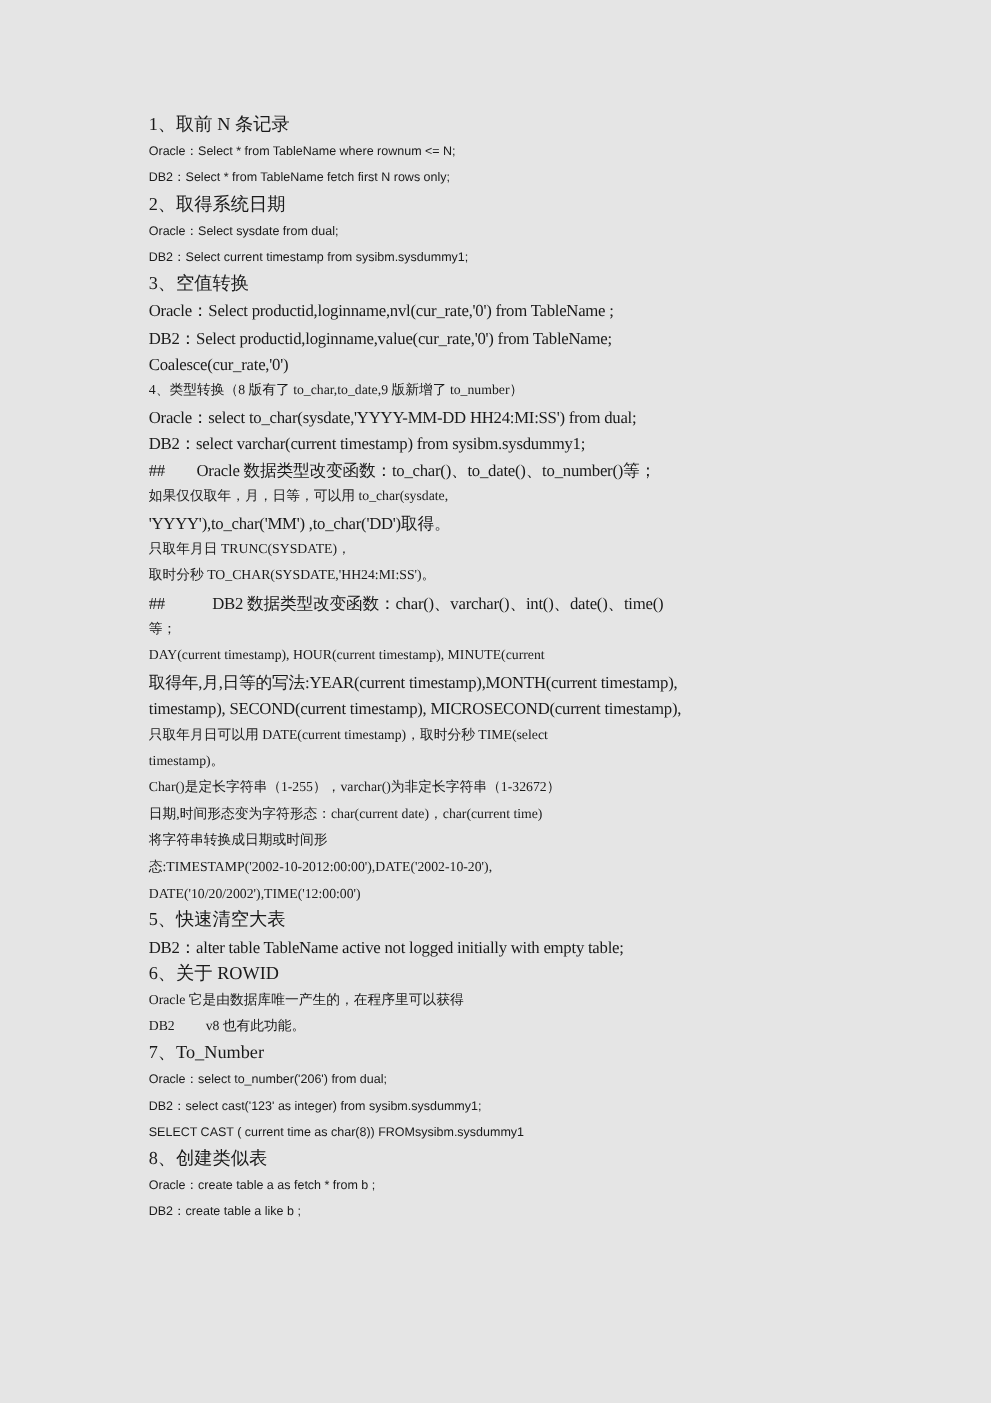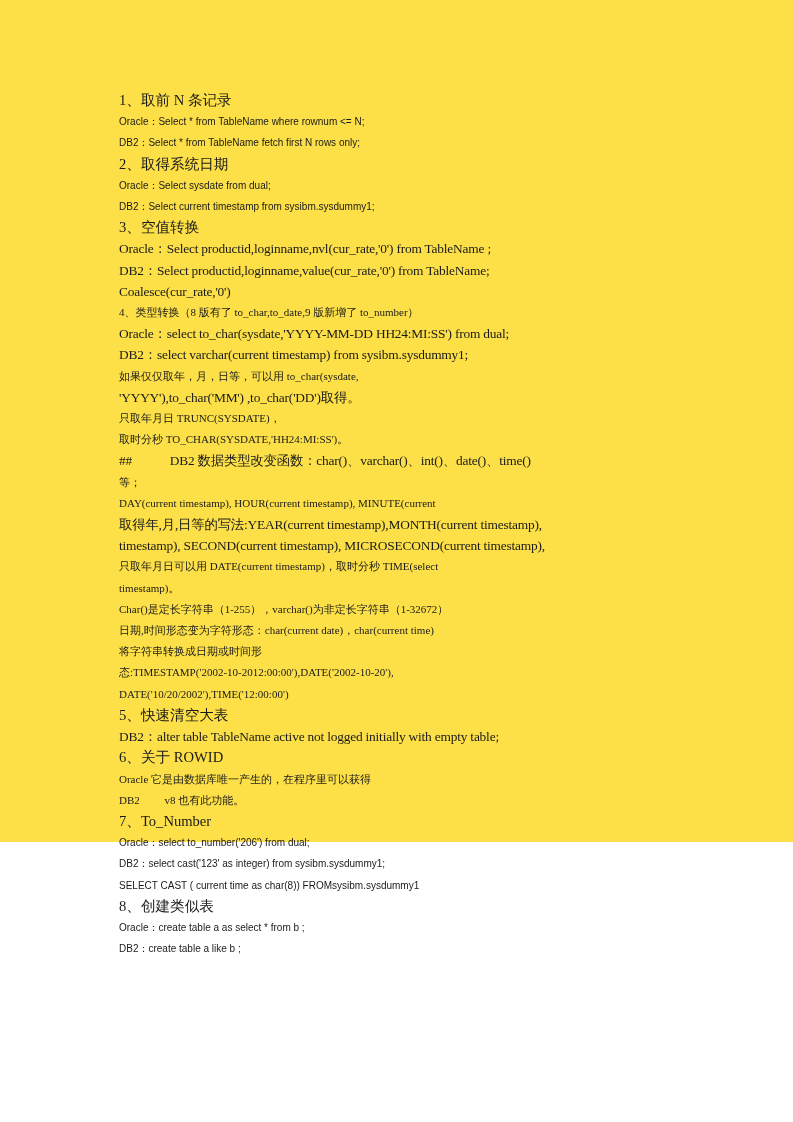--- a/index.html
+++ b/index.html
@@ -10,22 +10,22 @@
   body {
     width: 793px;
     height: 1122px;
     overflow: hidden;
     font-family: "Liberation Serif", "DejaVu Serif", serif;
     color: #000000;
   }
   #page {
     position: relative;
     width: 793px;
-    height: 842px;
-    background: #fde047;
+    height: 1122px;
+    background: #e5e5e5;
     box-sizing: border-box;
   }
   #doc-body {
     position: absolute;
     left: 119px;
     top: 90px;
     width: 560px;
   }
   .line {
     font-size: 14.2px;
@@ -66,20 +66,21 @@
       <div class="line cjk">2、取得系统日期</div>
       <div class="line mono">Oracle：Select sysdate from dual;</div>
       <div class="line mono">DB2：Select current timestamp from sysibm.sysdummy1;</div>
       <div class="line cjk">3、空值转换</div>
       <div class="line tight">Oracle：Select productid,loginname,nvl(cur_rate,'0') from TableName ;</div>
       <div class="line tight">DB2：Select productid,loginname,value(cur_rate,'0') from TableName;</div>
       <div class="line tight">Coalesce(cur_rate,'0')</div>
       <div class="line mixed">4、类型转换（8 版有了 to_char,to_date,9 版新增了 to_number）</div>
       <div class="line tight">Oracle：select to_char(sysdate,'YYYY-MM-DD HH24:MI:SS') from dual;</div>
       <div class="line tight">DB2：select varchar(current timestamp) from sysibm.sysdummy1;</div>
+      <div class="line tight">##        Oracle 数据类型改变函数：to_char()、to_date()、to_number()等；</div>
       <div class="line mixed">如果仅仅取年，月，日等，可以用 to_char(sysdate,</div>
       <div class="line tight">'YYYY'),to_char('MM') ,to_char('DD')取得。</div>
       <div class="line mixed">只取年月日 TRUNC(SYSDATE)，</div>
       <div class="line mixed">取时分秒 TO_CHAR(SYSDATE,'HH24:MI:SS')。</div>
       <div class="line tight">##            DB2 数据类型改变函数：char()、varchar()、int()、date()、time()</div>
       <div class="line mixed">等；</div>
       <div class="line mixed">DAY(current timestamp), HOUR(current timestamp), MINUTE(current</div>
       <div class="line tight">取得年,月,日等的写法:YEAR(current timestamp),MONTH(current timestamp),</div>
       <div class="line tight">timestamp), SECOND(current timestamp), MICROSECOND(current timestamp),</div>
       <div class="line mixed">只取年月日可以用 DATE(current timestamp)，取时分秒 TIME(select</div>
@@ -92,16 +93,16 @@
       <div class="line cjk">5、快速清空大表</div>
       <div class="line tight">DB2：alter table TableName active not logged initially with empty table;</div>
       <div class="line cjk">6、关于 ROWID</div>
       <div class="line mixed">Oracle 它是由数据库唯一产生的，在程序里可以获得</div>
       <div class="line mixed">DB2         v8 也有此功能。</div>
       <div class="line cjk">7、To_Number</div>
       <div class="line mono">Oracle：select to_number('206') from dual;</div>
       <div class="line mono">DB2：select cast('123' as integer) from sysibm.sysdummy1;</div>
       <div class="line mono">SELECT CAST ( current time as char(8)) FROMsysibm.sysdummy1</div>
       <div class="line cjk">8、创建类似表</div>
-      <div class="line mono">Oracle：create table a as select * from b ;</div>
+      <div class="line mono">Oracle：create table a as fetch * from b ;</div>
       <div class="line mono">DB2：create table a like b ;</div>
     </div>
 </div>
 
 </body></html>

